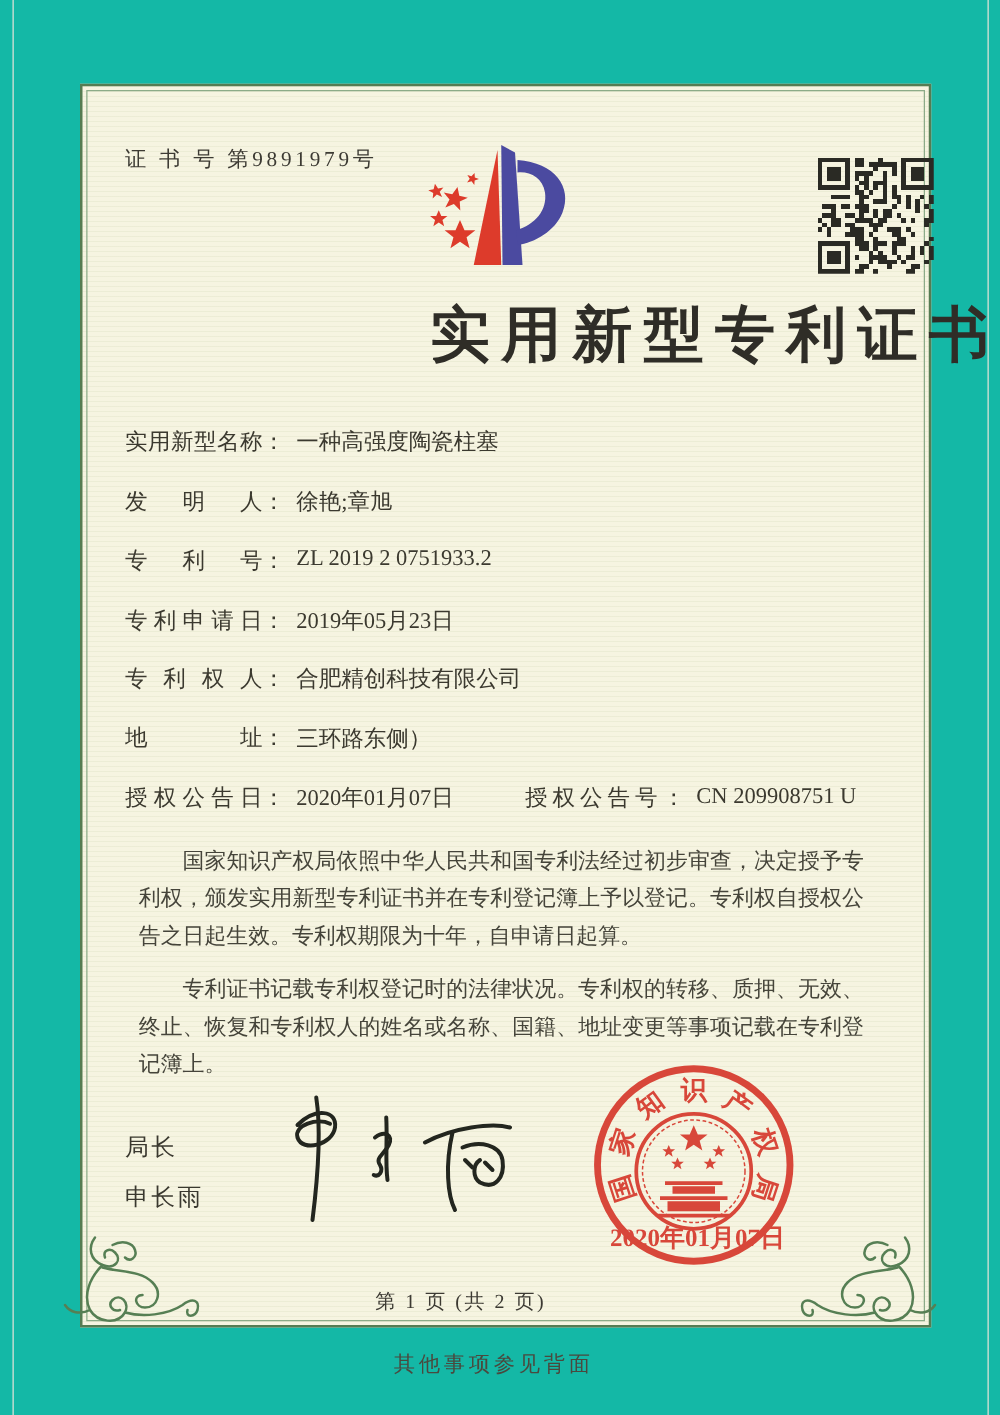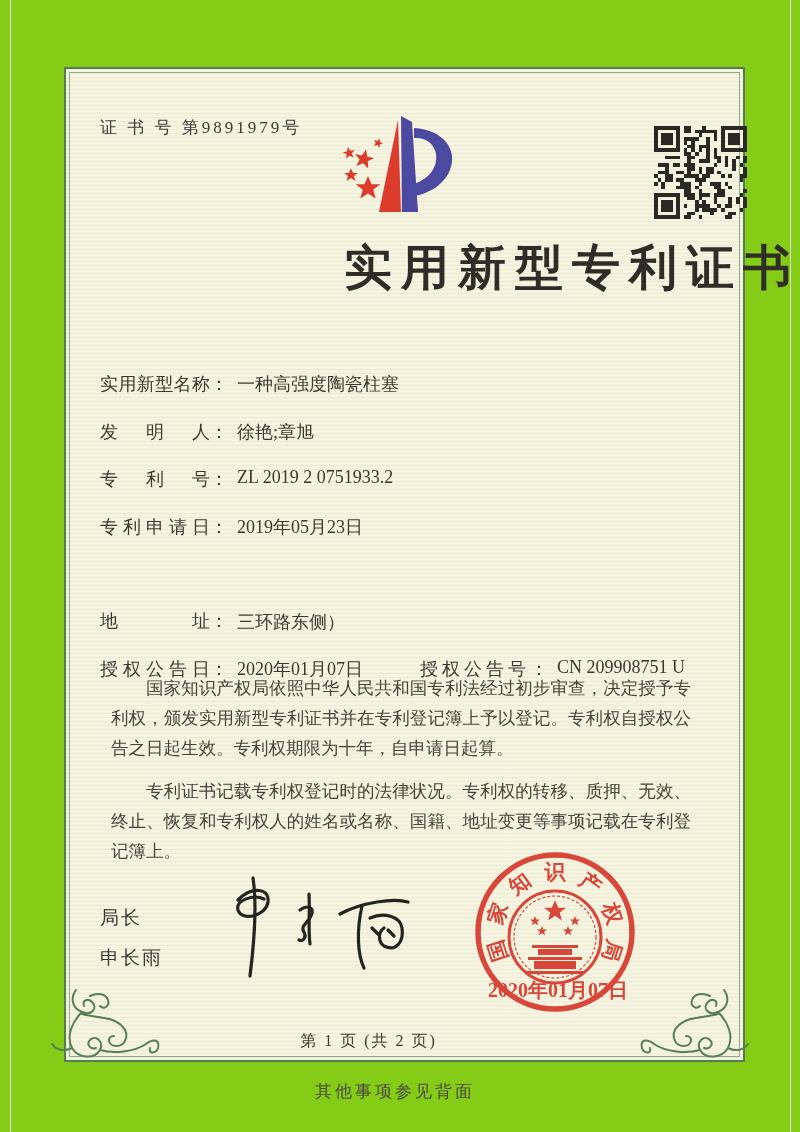--- a/index.html
+++ b/index.html
@@ -1,18 +1,18 @@
 <!DOCTYPE html>
 <html><head>
 <meta charset="utf-8">
 <style>
   html,body{margin:0;padding:0;background:#ffffff;}
   #page{
     position:relative;width:800px;height:1132px;margin:0 auto;
-    background:#84cc16;overflow:hidden;
+    background:#14b8a6;overflow:hidden;
     font-family:"Liberation Serif", serif;color:#35332c;
   }
   .paper-edge{position:absolute;top:0;bottom:0;width:1px;background:#dfe2d8;}
   .edge-left{left:10px;} .edge-right{left:790px;}
 
   
   #frame{
     position:absolute;left:64px;top:67px;width:681px;height:995px;
     border:2px solid #557c52;box-sizing:border-box;
     background:
@@ -28,21 +28,21 @@
   #cert-number{left:100px;top:116px;font-size:17px;letter-spacing:3px;color:#3c3a33;}
 
   #logo{left:338px;top:112px;}
   #qr{left:654px;top:126px;}
 
   #title{
     left:0;top:236px;width:800px;text-align:right;
     font-size:48px;font-weight:bold;letter-spacing:9px;color:#2f2d27;
   }
 
-  .field-row{left:100px;font-size:18px;color:#3b392f;white-space:nowrap;margin-top:31px;}
+  .field-row{left:100px;font-size:18px;color:#3b392f;white-space:nowrap;}
   .flabel{
     display:inline-block;width:110px;vertical-align:top;
     text-align:justify;text-align-last:justify;-moz-text-align-last:justify;
   }
   .fcolon{display:inline-block;margin-right:9px;}
   .fvalue{display:inline-block;vertical-align:top;}
   .fvalue .vline{display:block;line-height:26px;}
   #row-grant-no{left:420px;}
 
   .para-block{left:98px;top:660px;width:606px;font-size:17.5px;line-height:30px;
@@ -388,20 +388,23 @@
   </div>
   <div class="abs field-row" style="top:389px">
     <span class="flabel">发明人</span><span class="fcolon">：</span><span class="fvalue">徐艳;章旭</span>
   </div>
   <div class="abs field-row" style="top:436px">
     <span class="flabel">专利号</span><span class="fcolon">：</span><span class="fvalue">ZL 2019 2 0751933.2</span>
   </div>
   <div class="abs field-row" style="top:484px">
     <span class="flabel">专利申请日</span><span class="fcolon">：</span><span class="fvalue">2019年05月23日</span>
   </div>
+  <div class="abs field-row" style="top:531px">
+    <span class="flabel">专利权人</span><span class="fcolon">：</span><span class="fvalue">合肥精创科技有限公司</span>
+  </div>
   <div class="abs field-row" style="top:578px">
     <span class="flabel">地址</span><span class="fcolon">：</span><span class="fvalue"><span class="vline">三环路东侧）</span></span>
   </div>
   <div class="abs field-row" style="top:626px">
     <span class="flabel">授权公告日</span><span class="fcolon">：</span><span class="fvalue">2020年01月07日</span>
   </div>
   <div class="abs field-row" id="row-grant-no" style="top:626px">
     <span style="letter-spacing:4px">授权公告号</span><span class="fcolon">：</span><span class="fvalue">CN 209908751 U</span>
   </div>
 

